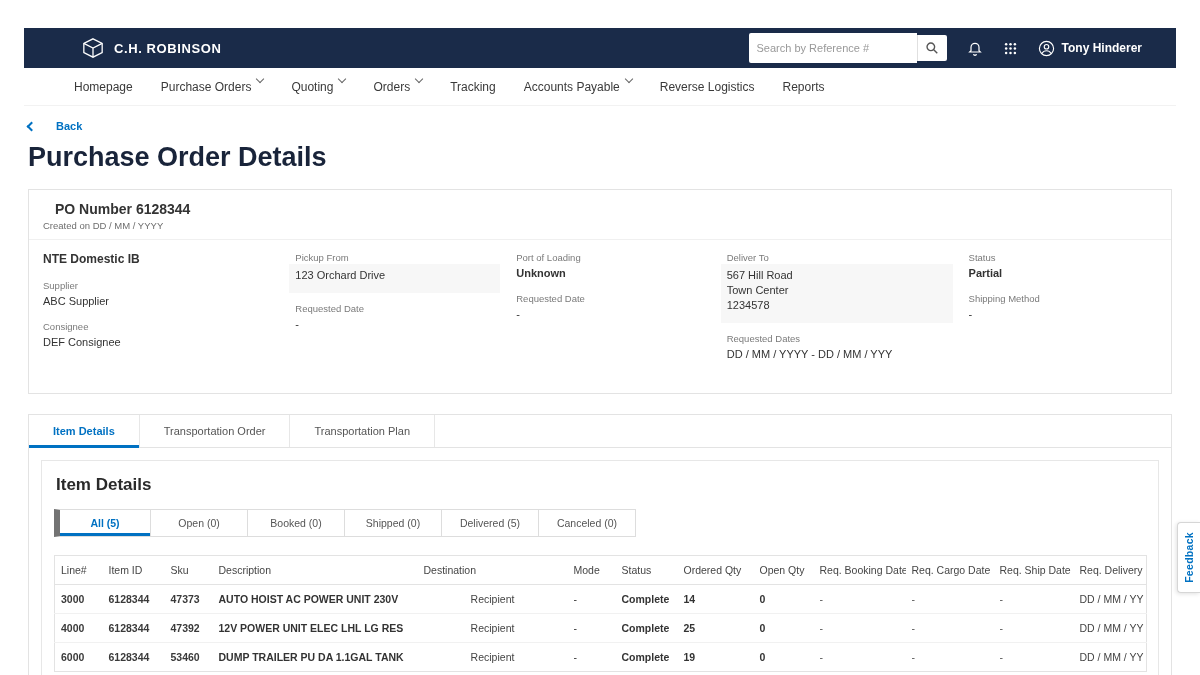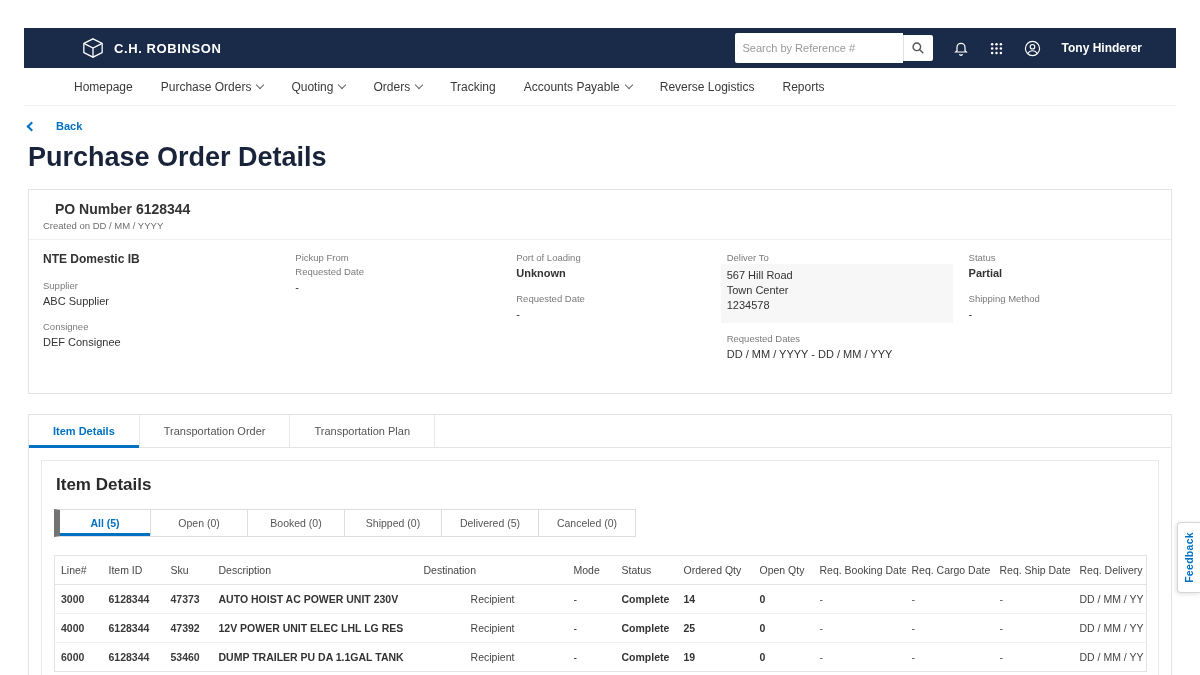--- a/index.html
+++ b/index.html
@@ -26,30 +26,30 @@
     border-radius: 2px 0 0 2px; padding: 15px 8px; font-size: 11px;
     font-family: "Liberation Sans", sans-serif; color: #333;
   }
   .searchbox input::placeholder { color: #999; }
   .searchbox button {
     width: 30px; height: 26px; background: #fff; border: none;
     border-left: 1px solid #e0e0e0; border-radius: 0 2px 2px 0; cursor: pointer;
     display: flex; align-items: center; justify-content: center;
   }
   .icon-btn { background: none; border: none; cursor: pointer; display: flex; align-items: center; }
-  .user { display: flex; align-items: center; gap: 21px; color: #fff;
+  .user { display: flex; align-items: center; gap: 7px; color: #fff;
     font-size: 12px; font-weight: bold; justify-content: space-between; }
 
   
   .mainnav {
     display: flex; align-items: center; gap: 28px;
     padding: 12px 50px 11px; background: #fff;
     font-size: 12px; color: #3a3a3a; border-bottom: 1px solid #f2f2f2;
   }
-  .nav-item { display: flex; align-items: center; gap: 6px; cursor: pointer; }
+  .nav-item { display: flex; gap: 6px; cursor: pointer; }
   .chev { width: 6px; height: 6px; border-right: 1.5px solid #666;
     border-bottom: 1.5px solid #666; transform: rotate(45deg); margin-top: -4px; }
 
   
   .content { padding: 0 4px; }
   .back { display: inline-flex; align-items: center; gap: 21px;
     color: #0071c2; font-size: 11px; font-weight: bold; margin: 14px 0 8px; cursor: pointer; }
   .chev-left { width: 7px; height: 7px; border-left: 2px solid #0071c2;
     border-bottom: 2px solid #0071c2; transform: rotate(45deg); }
   .page-title { font-size: 27px; font-weight: bold; color: #19243a; margin: 2px 0 16px; }
@@ -250,20 +250,23 @@
       <div class="po-grid">
         <div>
           <div class="po-type">NTE Domestic IB</div>
           <div class="f-label">Supplier</div>
           <div class="f-value">ABC Supplier</div>
           <div class="f-label">Consignee</div>
           <div class="f-value">DEF Consignee</div>
         </div>
         <div>
           <div class="f-label">Pickup From</div>
+          <div class="shade">
+            <div class="f-value">123 Orchard Drive</div>
+          </div>
           <div class="f-label">Requested Date</div>
           <div class="f-value">-</div>
         </div>
         <div>
           <div class="f-label">Port of Loading</div>
           <div class="f-value bold">Unknown</div>
           <div class="f-label">Requested Date</div>
           <div class="f-value">-</div>
         </div>
         <div>

